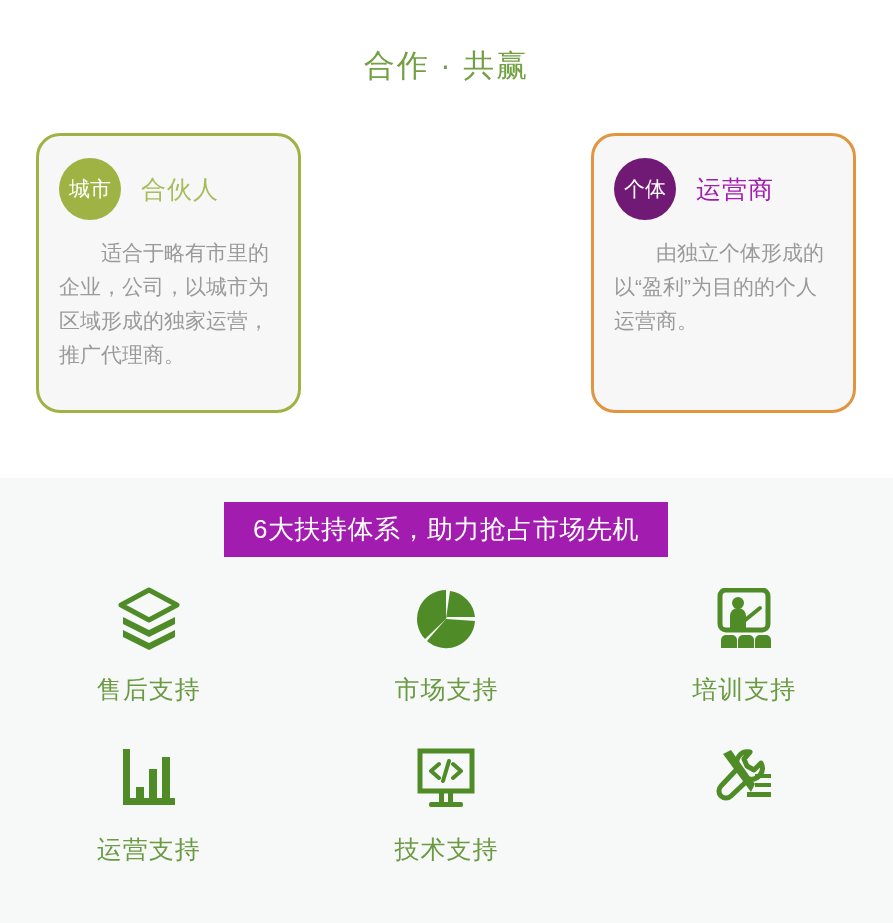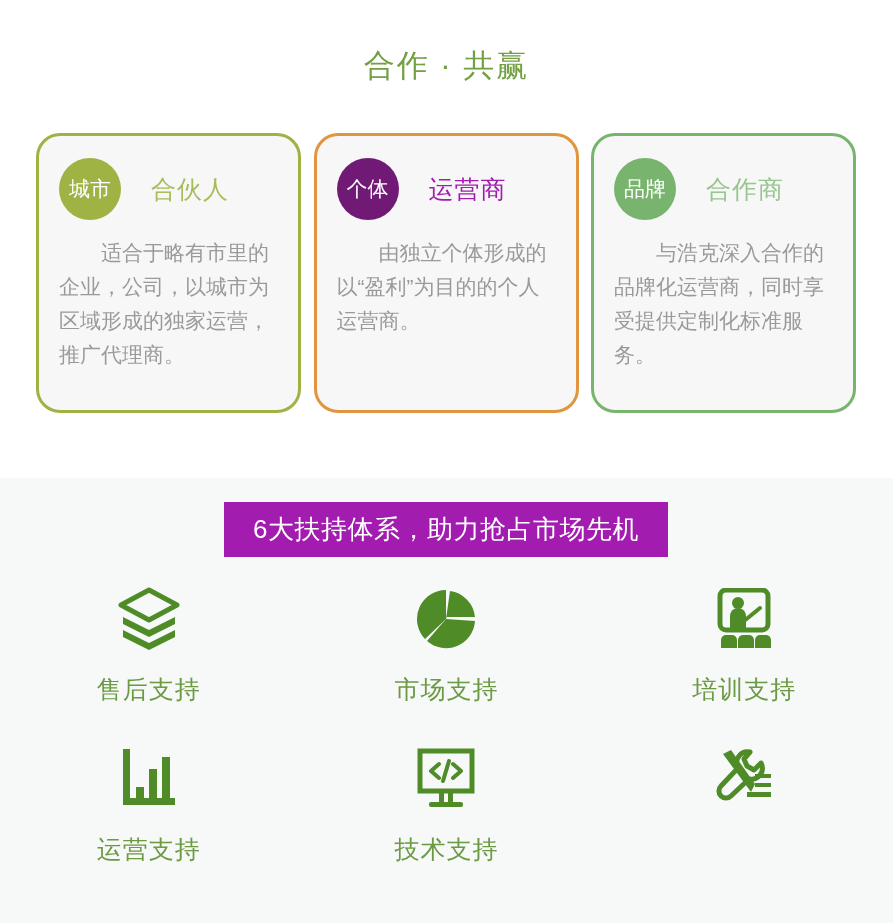--- a/index.html
+++ b/index.html
@@ -55,21 +55,21 @@
     height: 280px;
     background: #f7f7f7;
     border-radius: 24px;
     border: 3px solid #9fb344;
     padding: 22px 20px 0 20px;
     position: relative;
   }
   .card-head {
     display: flex;
     align-items: center;
-    gap: 30px;
+    gap: 20px;
     height: 62px;
   }
   .badge {
     width: 62px;
     height: 62px;
     border-radius: 50%;
     background: #9fb344;
     color: #ffffff;
     font-size: 21px;
     display: flex;
@@ -179,27 +179,20 @@
       </div>
 
       <div class="card orange">
         <div class="card-head">
           <div class="badge">个体</div>
           <div class="card-title">运营商</div>
         </div>
         <div class="card-body">由独立个体形成的以“盈利”为目的的个人运营商。</div>
       </div>
 
-      <div class="card green">
-        <div class="card-head">
-          <div class="badge">品牌</div>
-          <div class="card-title">合作商</div>
-        </div>
-        <div class="card-body">与浩克深入合作的品牌化运营商，同时享受提供定制化标准服务。</div>
-      </div>
 
     </div>
   </div>
 
   <div class="bottom-section">
 
     <div class="banner">
       <span class="banner-text">6大扶持体系，助力抢占市场先机</span>
     </div>
 

